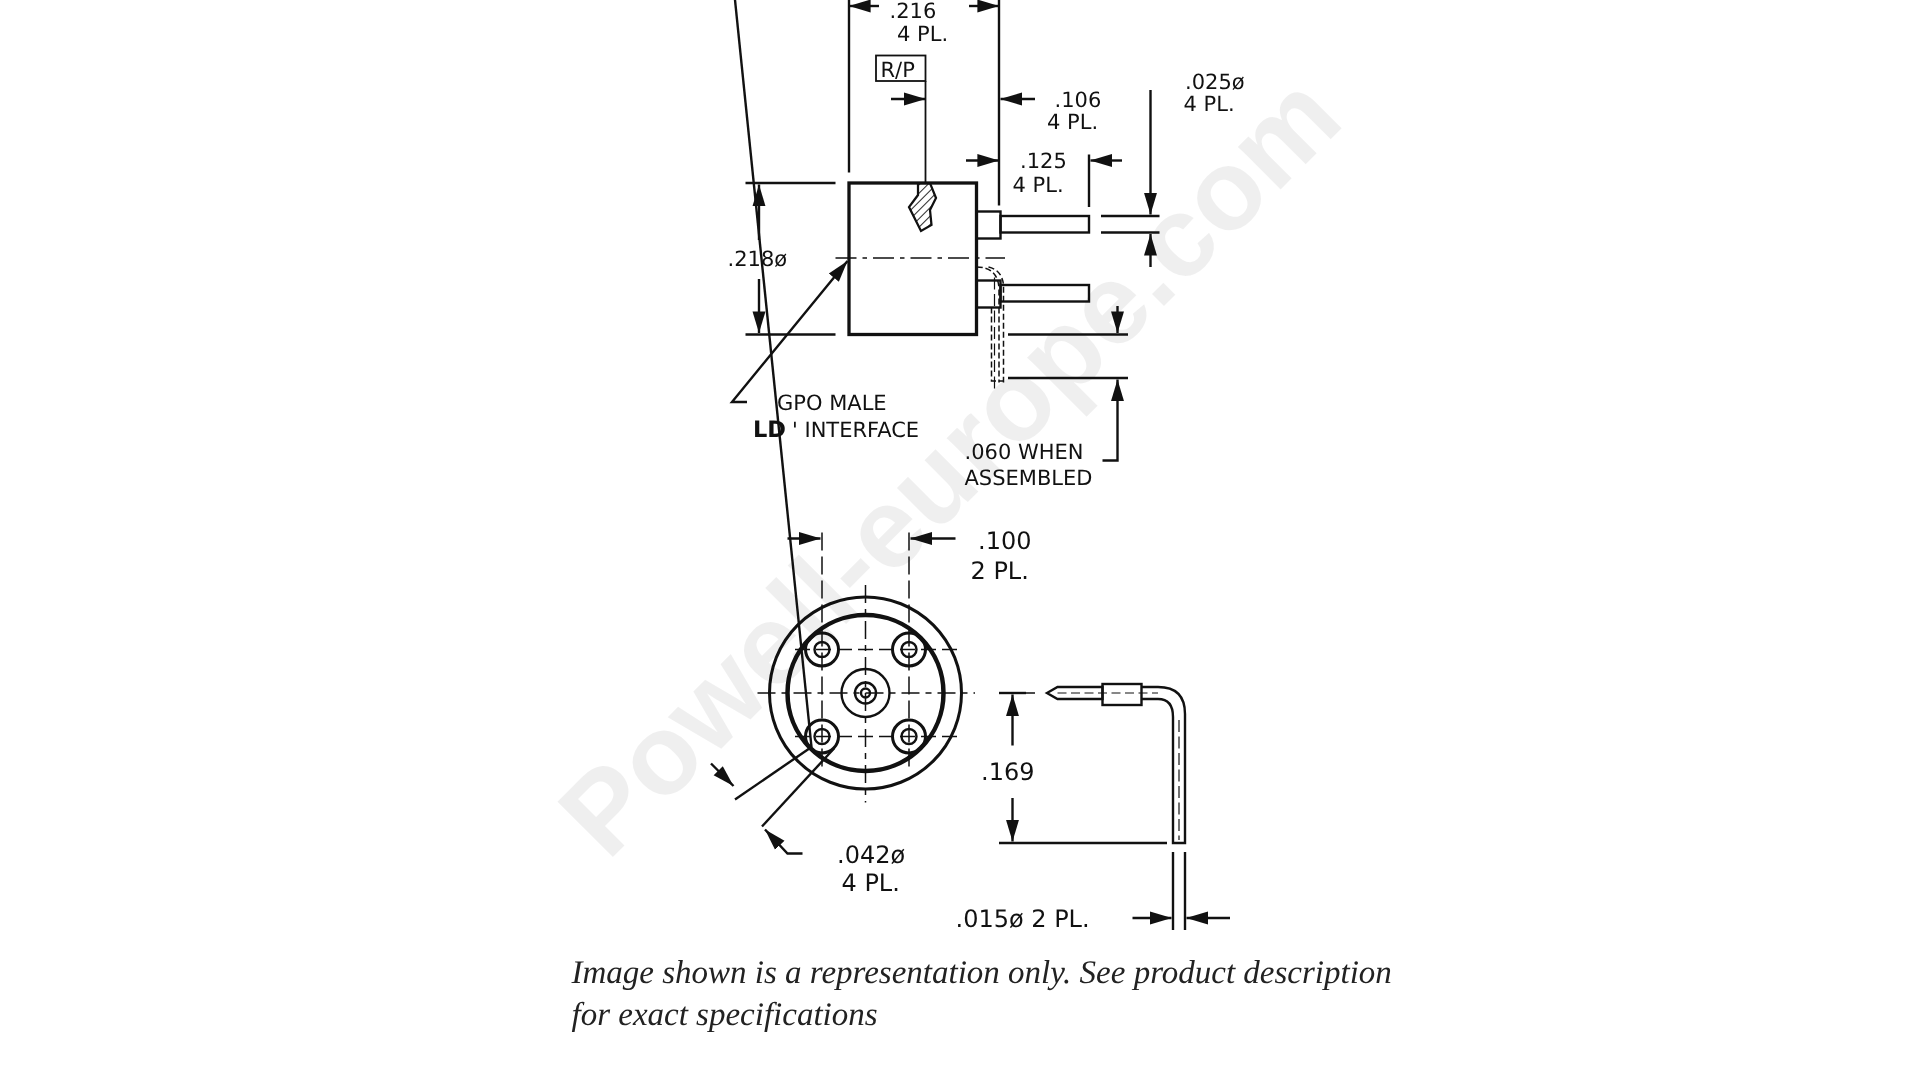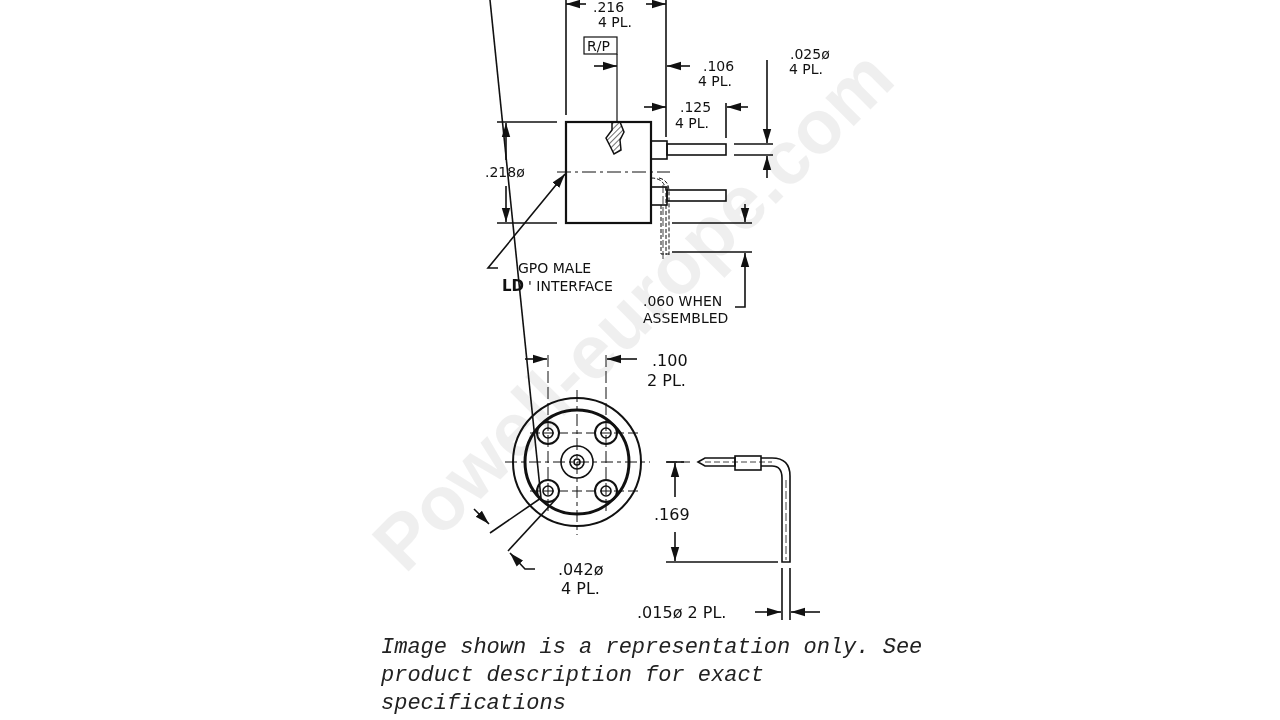--- a/index.html
+++ b/index.html
@@ -1,18 +1,18 @@
 <!DOCTYPE html>
 <html><head>
 <meta charset="utf-8">
 <style>
   html, body { margin:0; padding:0; background:#ffffff; }
   body { width:1280px; height:720px; position:relative; overflow:hidden; font-family:"DejaVu Sans", sans-serif; }
   #drawing { position:absolute; left:0; top:0; width:1280px; height:720px; }
-  .caption { position:absolute; left:381px; top:634px; width:560px; font-family:Liberation Mono, monospace; font-style:italic; font-size:22px; line-height:28px; color:#222; }
+  .caption { position:absolute; left:381px; top:634px; width:560px; font-family:Liberation Serif, serif; font-style:italic; font-size:22px; line-height:28px; color:#222; }
   svg text { font-family:"DejaVu Sans", sans-serif; fill:#111; }
   .dim { font-size:14px; }
   .wm { font-family:"Liberation Sans", sans-serif; font-weight:bold; font-size:76px; fill:#000; opacity:0.06; }
 </style>
 </head>
 <body>
 
 <svg id="drawing" viewBox="0 0 1280 720" xmlns="http://www.w3.org/2000/svg">
   <defs>
     <marker id="arr" viewBox="0 0 10 10" refX="10" refY="5" markerWidth="9" markerHeight="9" orient="auto-start-reverse">

